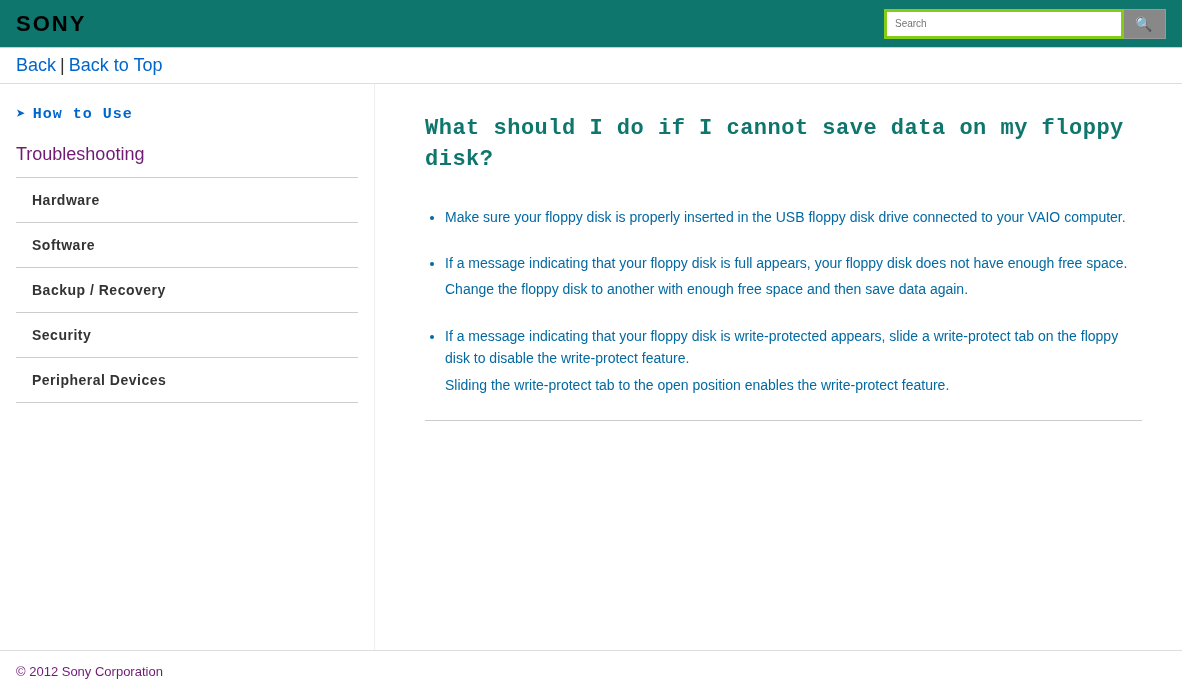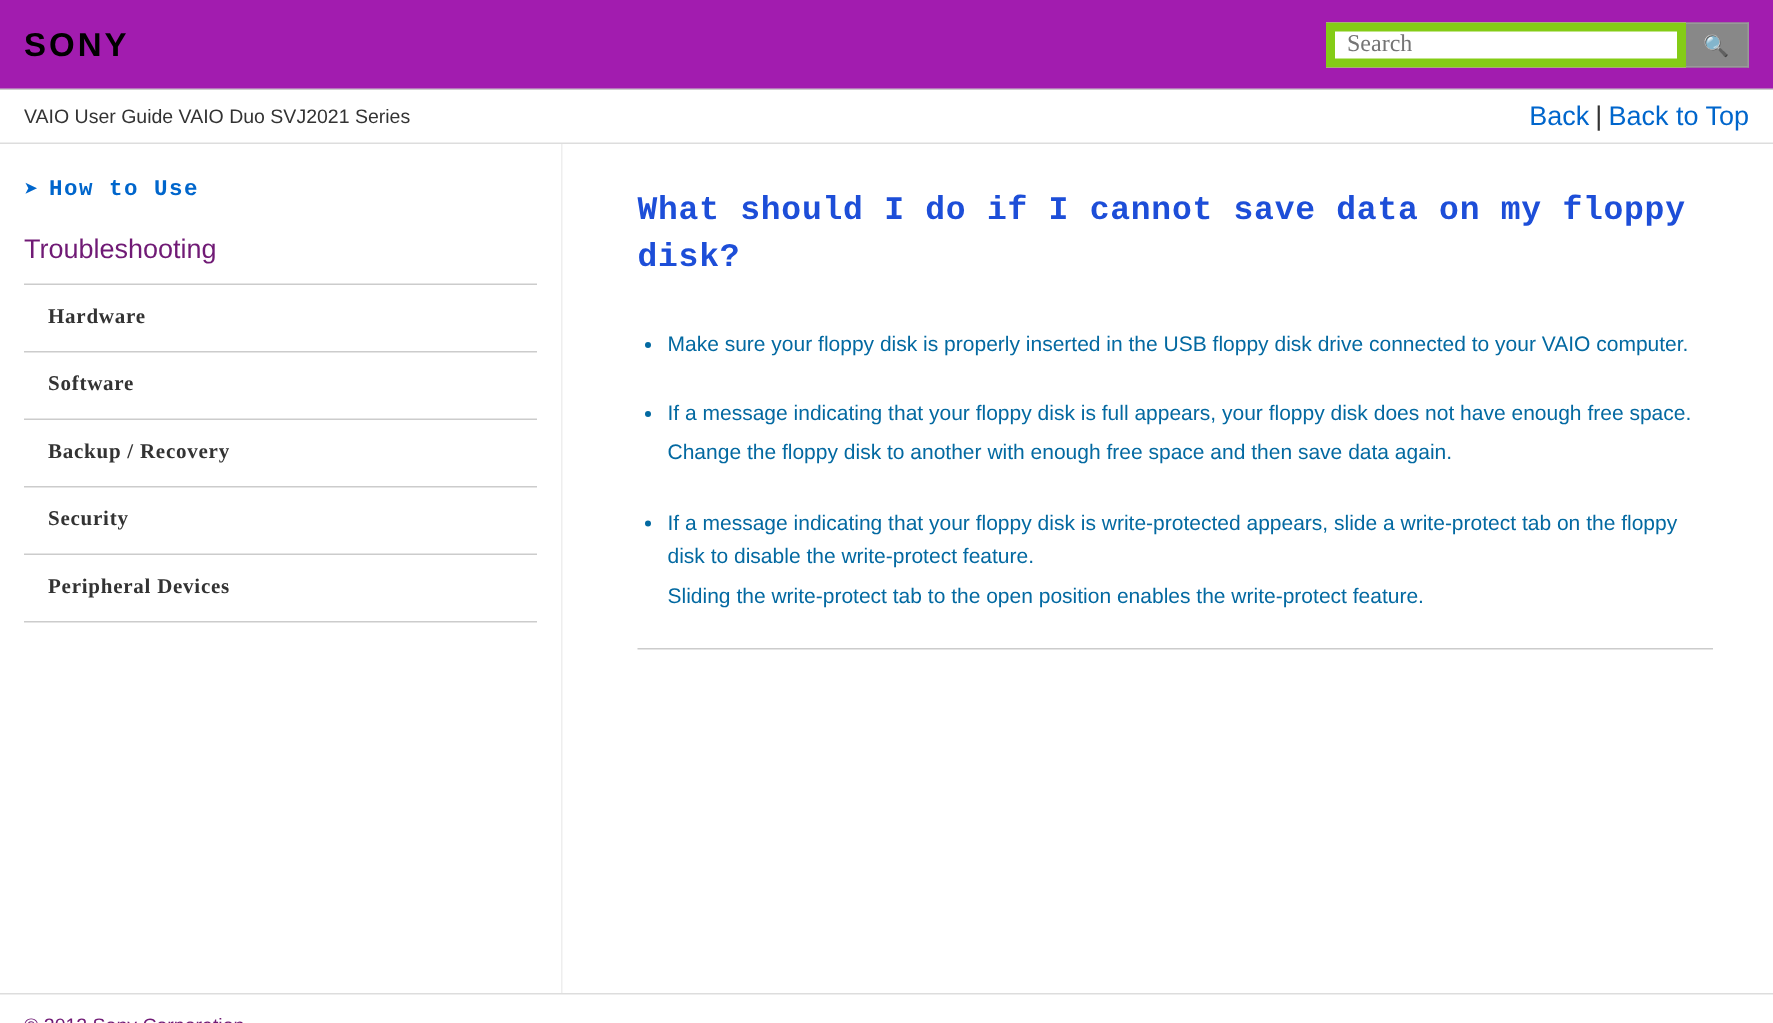--- a/index.html
+++ b/index.html
@@ -12,53 +12,52 @@
       font-family: Arial, Helvetica, sans-serif;
       background: #ffffff;
       color: #333333;
       width: 1182px;
       min-height: 682px;
       font-size: 14px;
     }
 
     
     .top-header {
-      background: #a21caf;
+      background: #0f766e;
       border-bottom: 1px solid #cccccc;
       display: flex;
       align-items: center;
       justify-content: space-between;
       padding: 8px 16px;
-      height: 60px;
+      height: 48px;
     }
 
     .sony-logo {
       font-size: 22px;
       font-weight: bold;
       letter-spacing: 2px;
       color: #000000;
       font-family: Arial, sans-serif;
     }
 
     .search-area {
       display: flex;
       align-items: center;
       gap: 0;
     }
 
     .search-input {
       width: 240px;
       height: 30px;
-      border: 6px solid #84cc16;
+      border: 3px solid #84cc16;
       padding: 4px 8px;
-      font-size: 16px;
+      font-size: 10px;
       background: #ffffff;
       outline: none;
       color: #999999;
-      font-family: Liberation Serif, serif;
     }
 
     .search-button {
       width: 42px;
       height: 30px;
       background: #888888;
       border: 1px solid #999999;
       border-left: none;
       cursor: pointer;
       display: flex;
@@ -150,35 +149,35 @@
     }
 
     .sidebar-nav-item {
       display: block;
       padding: 14px 16px;
       font-size: 14px;
       font-weight: bold;
       color: #333333;
       text-decoration: none;
       cursor: pointer;
-      font-family: Liberation Serif, serif;
+      font-family: Liberation Sans, sans-serif;
       letter-spacing: 0.5px;
       border-bottom: 1px solid #cccccc;
     }
 
     
     .content-area {
       flex: 1;
       padding: 30px 40px 30px 50px;
     }
 
     .page-heading {
       font-size: 22px;
       font-weight: bold;
-      color: #1d4ed8;
+      color: #0f766e;
       margin-bottom: 30px;
       line-height: 1.4;
       font-family: 'Courier New', Courier, monospace;
       letter-spacing: 0.5px;
     }
 
     .content-list {
       list-style: disc;
       padding-left: 20px;
       margin-bottom: 20px;
@@ -221,21 +220,20 @@
   <div class="sony-logo">SONY</div>
   <div class="search-area">
     <input class="search-input" type="text" placeholder="Search" style="">
     <button class="search-button">
       <span class="search-button-icon">🔍</span>
     </button>
   </div>
 </div>
 
 <div class="breadcrumb-bar">
-  <span class="breadcrumb-text">VAIO User Guide VAIO Duo SVJ2021 Series</span>
   <div class="breadcrumb-nav">
     <a class="breadcrumb-link">Back</a>
     <span class="breadcrumb-sep">|</span>
     <a class="breadcrumb-link">Back to Top</a>
   </div>
 </div>
 
 <div class="main-layout">
 
   <div class="sidebar">

